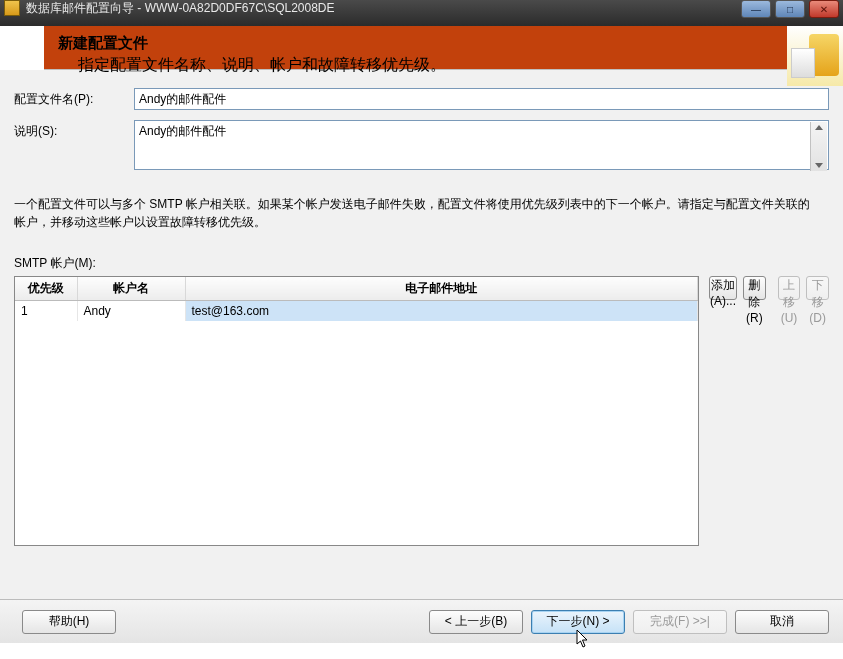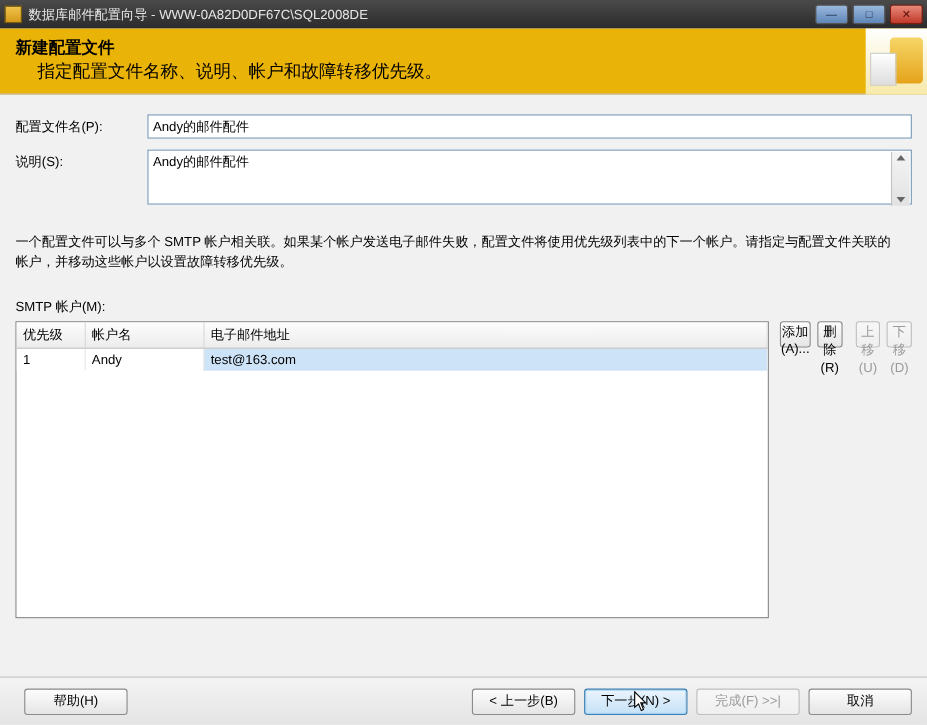--- a/index.html
+++ b/index.html
@@ -1,29 +1,29 @@
 <!DOCTYPE html>
 <html><head>
   <meta charset="utf-8">
   <style>
     * { box-sizing: border-box; margin: 0; padding: 0; font-family: "Microsoft YaHei", "SimSun", Tahoma, sans-serif; }
     body { width: 843px; height: 659px; background: #fff; overflow: hidden; }
 
     
-    .titlebar { height: 26px; background: linear-gradient(#4a4a4a, #2b2b2b); display: flex; align-items: center; padding: 0 4px; color: #e8e8e8; font-size: 12px; }
+    .titlebar { height: 26px; background: linear-gradient(#4a4a4a, #2b2b2b); display: flex; align-items: flex-start; padding: 0 4px; color: #e8e8e8; font-size: 12px; }
     .titlebar .app-icon { width: 16px; height: 16px; background: linear-gradient(#f0c44c,#d79a1a); margin-right: 6px; border: 1px solid #7a5c0b; }
     .titlebar .title-text { flex: 1; }
     .winbtns { display: flex; gap: 4px; }
     .winbtn { width: 30px; height: 18px; border-radius: 3px; display: flex; align-items: center; justify-content: center; font-size: 10px; border: 1px solid #555; }
     .winbtn.min { background: linear-gradient(#9bb9dd,#5f86b8); color:#1a2a45; }
     .winbtn.max { background: linear-gradient(#9bb9dd,#5f86b8); color:#1a2a45; }
     .winbtn.close { background: linear-gradient(#e98a7a,#c0392b); color:#5a1008; border-color:#7a1c10; }
 
     
-    .headerpanel { height: 60px; background: #eab308; border-bottom: 1px solid #bfbfbf; padding: 8px 14px; position: relative; }
+    .headerpanel { height: 44px; background: #c2410c; border-bottom: 1px solid #bfbfbf; padding: 8px 14px; position: relative; margin-left: 44px; }
     .headerpanel h1 { font-size: 15px; font-weight: bold; }
     .headerpanel .sub { font-size: 16px; margin-left: 20px; margin-top: 2px; }
     .header-icon { position:absolute; right:0; top:0; width:56px; height:60px; background: linear-gradient(#fff,#f6e9a8); overflow:hidden;}
     .header-icon::before{content:"";position:absolute;right:4px;top:8px;width:30px;height:42px;background:linear-gradient(#f6d667,#e5a31a);border-radius:4px;}
     .header-icon::after{content:"";position:absolute;right:28px;top:22px;width:22px;height:28px;background:linear-gradient(#fff,#ddd);border:1px solid #ccc;}
 
     
     .content { padding: 18px 14px 10px 14px; background:#f1f1f1; height: calc(659px - 26px - 60px - 44px); overflow:auto; }
 
     .form-row { display:flex; align-items:flex-start; margin-bottom:10px; font-size:12px; }
@@ -36,21 +36,21 @@
     .desc-scroll::before{top:3px;border-bottom:5px solid #666;}
     .desc-scroll::after{bottom:3px;border-top:5px solid #666;}
 
     .info-text { font-size:12px; margin: 22px 15px 14px 0; line-height:1.5; }
 
     .smtp-label { font-size:12px; margin-top:24px; margin-bottom:4px; }
 
     .table-area { display:flex; gap:10px; }
     .table-wrap { flex:1; border:1px solid #888; background:#fff; height:270px; overflow:hidden; }
     table { width:100%; border-collapse:collapse; font-size:12px; }
-    thead th { text-align:left; background:linear-gradient(#fdfdfd,#ececec); border-bottom:1px solid #bbb; border-right:1px solid #d8d8d8; padding:3px 6px; font-weight:normal; height:18px; }
+    thead th { text-align:center; background:linear-gradient(#fdfdfd,#ececec); border-bottom:1px solid #bbb; border-right:1px solid #d8d8d8; padding:3px 6px; font-weight:bold; height:18px; }
     tbody td { padding:3px 6px; border-right:1px solid #e6e6e6; height:17px; }
     tbody tr.selected td { background:#cde3f7; }
     tbody td.email-cell { background:#bcd5ee; }
     tbody tr.selected td:first-child{background:#fff;}
     tbody tr.selected td:nth-child(2){background:#fff;}
 
     .side-btns { width:120px; display:flex; flex-direction:row; gap:6px; }
     .sbtn { height:24px; font-size:12px; border:1px solid #8a8a8a; background:linear-gradient(#fdfdfd,#e5e5e5); border-radius:3px; cursor:default; }
     .sbtn:disabled { color:#9a9a9a; border-color:#bfbfbf; background:linear-gradient(#f7f7f7,#efefef); }
     .side-gap { height:24px; }

